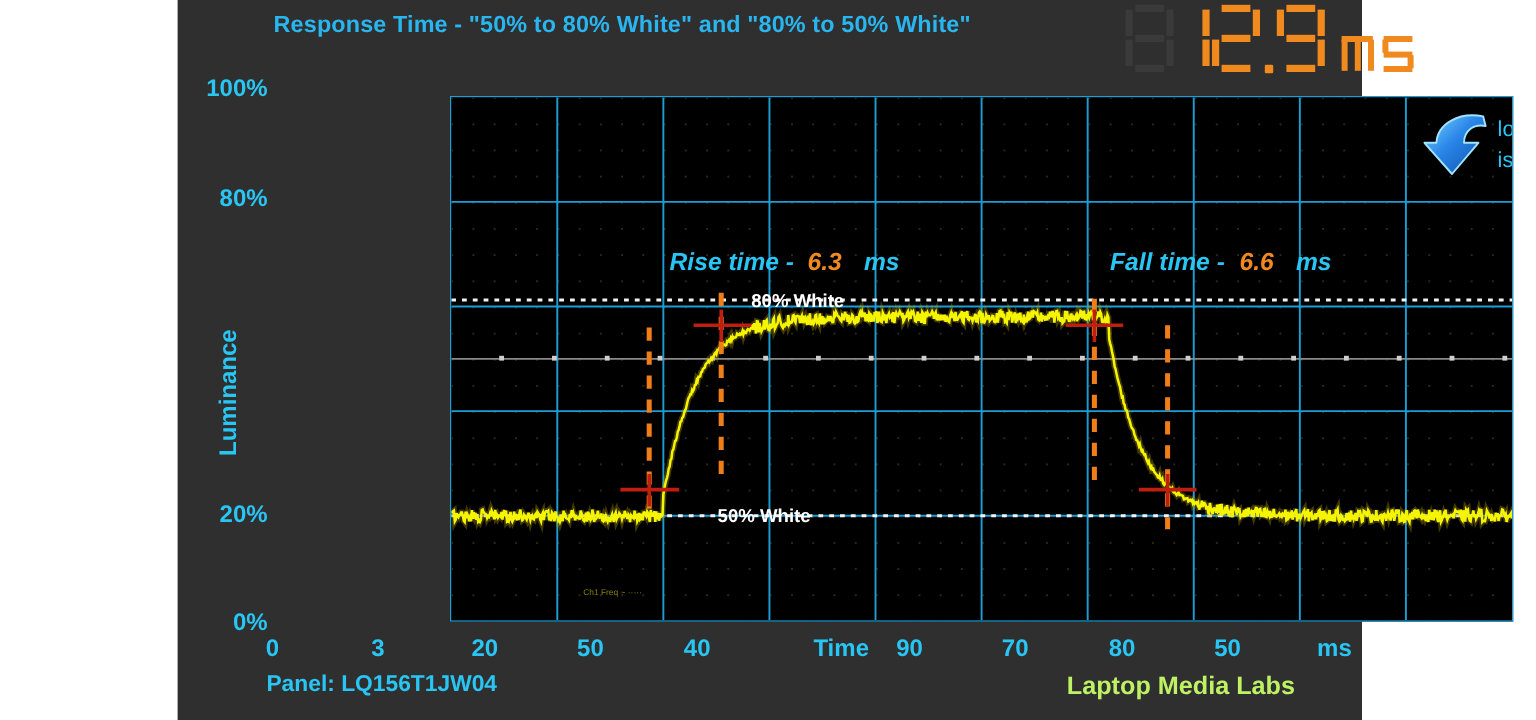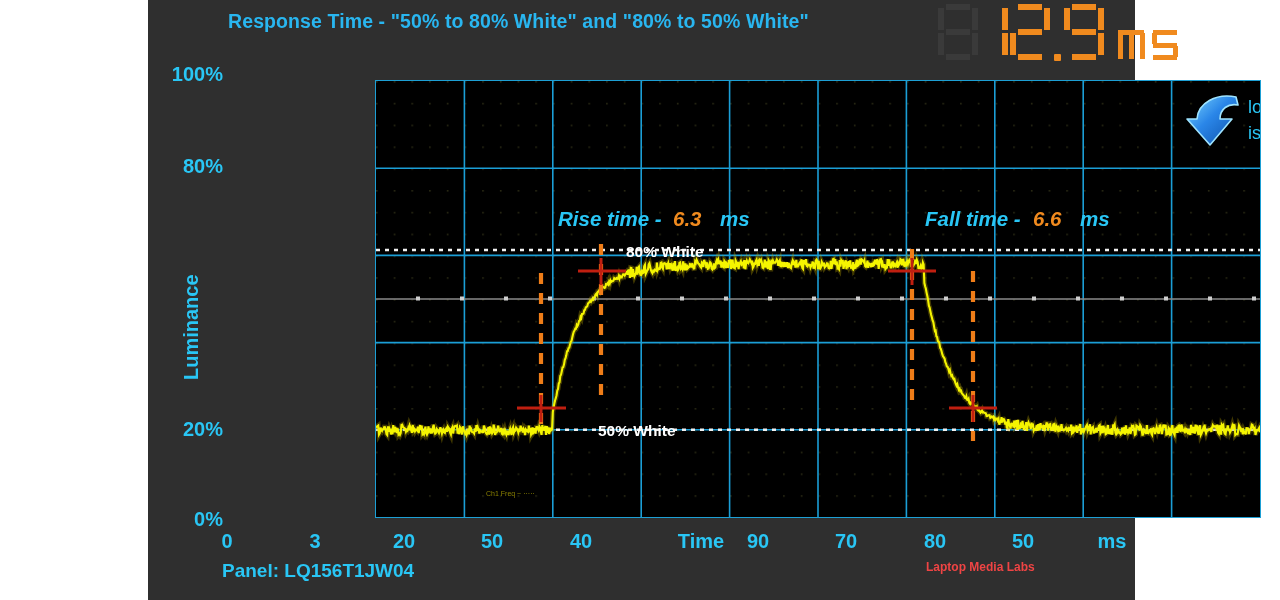--- a/index.html
+++ b/index.html
@@ -23,21 +23,21 @@
   .dp{position:absolute;width:7px;height:7px;background:#f08a1e;border-radius:1px;}
   #ms-label{position:absolute;left:116px;top:20px;font-size:0;}
 
   
   .ylab{position:absolute;color:#29c6f5;font-size:20px;font-weight:bold;text-align:right;width:78px;}
   #ylab-title{position:absolute;color:#29c6f5;font-size:20px;font-weight:bold;
               transform:rotate(-90deg);transform-origin:left top;white-space:nowrap;}
   .xlab{position:absolute;color:#29c6f5;font-size:20px;font-weight:bold;text-align:center;width:60px;}
 
   #panel-name{position:absolute;left:74px;top:560px;color:#29c6f5;font-size:19px;font-weight:bold;white-space:nowrap;}
-  #credit{position:absolute;left:778px;top:560px;color:#ef4444;font-size:12px;font-weight:bold;white-space:nowrap;}
+  #credit{position:absolute;left:741px;top:560px;color:#bef264;font-size:21px;font-weight:bold;white-space:nowrap;}
 
   
   #plot{position:absolute;left:227px;top:80px;width:886px;height:438px;
         background:#000000;box-sizing:border-box;border:1px solid #1d9fd4;overflow:hidden;}
   #plot svg{display:block;}
 
   
   .ann{position:absolute;white-space:nowrap;font-weight:bold;font-style:italic;}
   .ann-cy{color:#29c6f5;}
   .ann-or{color:#f08a1e;}

